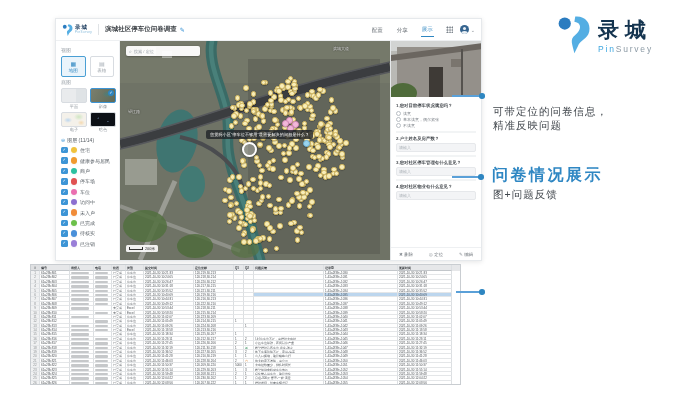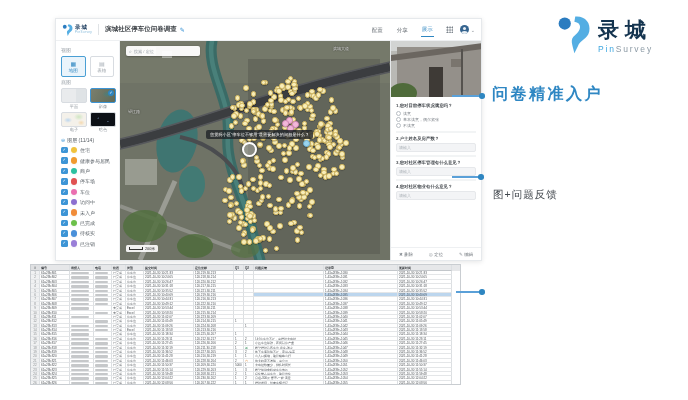--- a/index.html
+++ b/index.html
@@ -701,26 +701,28 @@
       <path d="M22 2 C33 1 40 9 38 19 C36 28 27 29 25 36 L21 44 C19 34 15 28 22 23 C29 18 30 9 21 8 Z" fill="#54aee3"></path>
     </svg>
     <span class="brand-txt">
       <span class="brand-name">录城</span>
       <span class="brand-sub"><span class="pin">Pin</span><span class="survey">Survey</span></span>
     </span>
   </div>
 
   <div class="co-line" style="left:452px;top:95px;width:28px;"></div>
   <div class="co-dot" style="left:479px;top:93px;"></div>
-  <div class="co-title" style="left:492px;top:84px;">问卷精准入户</div>
   <div class="co-desc" style="left:493px;top:104px;">
+    <div>可带定位的问卷信息，</div>
+    <div>精准反映问题</div>
   </div>
 
   <div class="co-line" style="left:452px;top:176px;width:27px;"></div>
   <div class="co-dot" style="left:478px;top:174px;"></div>
+  <div class="co-title" style="left:492px;top:165px;">问卷情况展示</div>
   <div class="co-desc" style="left:493px;top:187px;">
     <div>图+问题反馈</div>
   </div>
 
   <div class="co-line" style="left:456px;top:291px;width:24px;"></div>
   <div class="co-dot" style="left:479px;top:289px;"></div>
 
   <div class="sheet">
       <div class="trow thead-row">
         <div class="tcell c0" style="width: 9px;">#</div>

